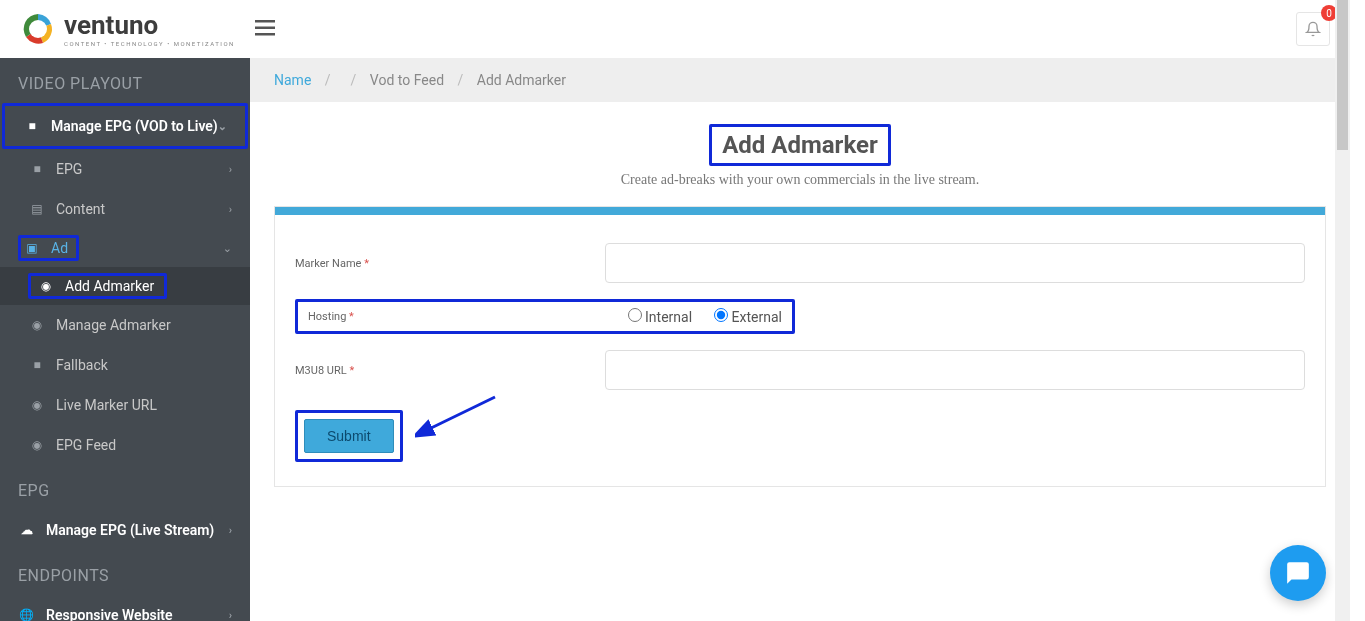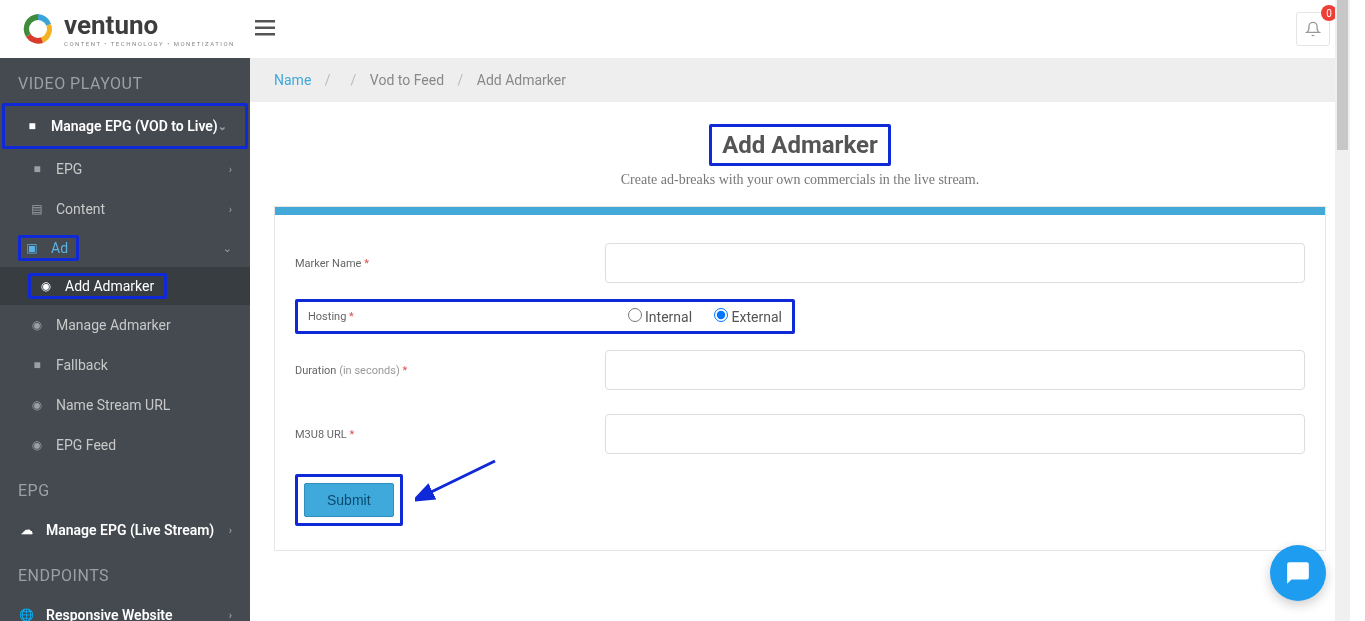--- a/index.html
+++ b/index.html
@@ -303,21 +303,21 @@
         <span>Manage Admarker</span>
       </div>
 
       <div class="nav-item sub">
         <span class="ico">■</span>
         <span>Fallback</span>
       </div>
 
       <div class="nav-item sub">
         <span class="ico">◉</span>
-        <span>Name Stream URL</span>
+        <span>Live Marker URL</span>
       </div>
 
       <div class="nav-item sub">
         <span class="ico">◉</span>
         <span>EPG Feed</span>
       </div>
 
       <div class="section-label">EPG</div>
 
       <div class="nav-item highlight">
@@ -370,28 +370,20 @@
                   <span>Internal</span>
                 </label>
                 <label>
                   <input type="radio" name="hosting" checked="" style="">
                   <span>External</span>
                 </label>
               </div>
             </div>
           </div>
 
-          <div class="form-row">
-            <div class="form-label">
-              <span>Duration</span>
-              <span class="muted">(in seconds)</span>
-              <span class="req">*</span>
-            </div>
-            <input class="form-control" type="text" style="">
-          </div>
 
           <div class="form-row">
             <div class="form-label">
               <span>M3U8 URL</span> <span class="req"> *</span>
             </div>
             <input class="form-control" type="text" style="">
           </div>
 
           <div class="submit-area" style="position:relative;">
             <span class="submit-box blue-box">

